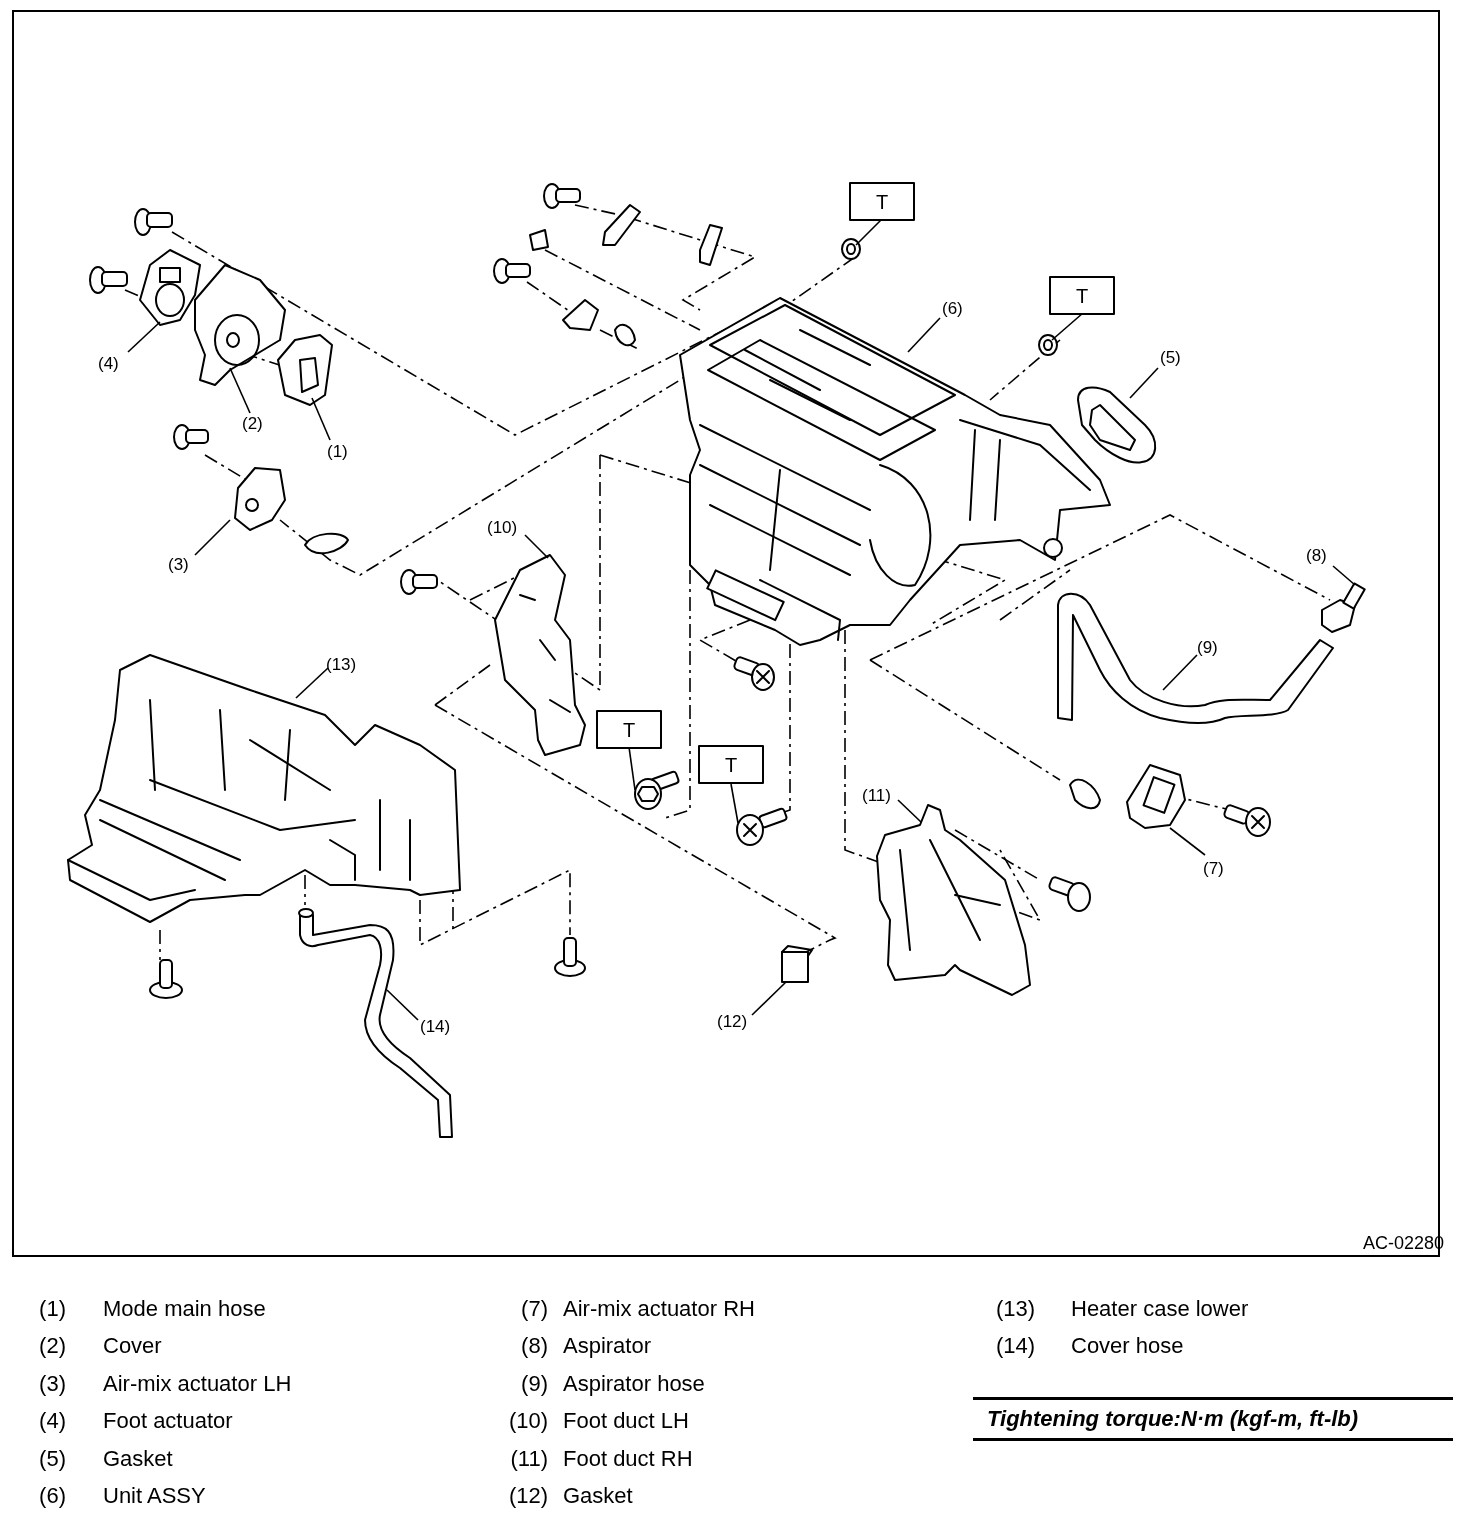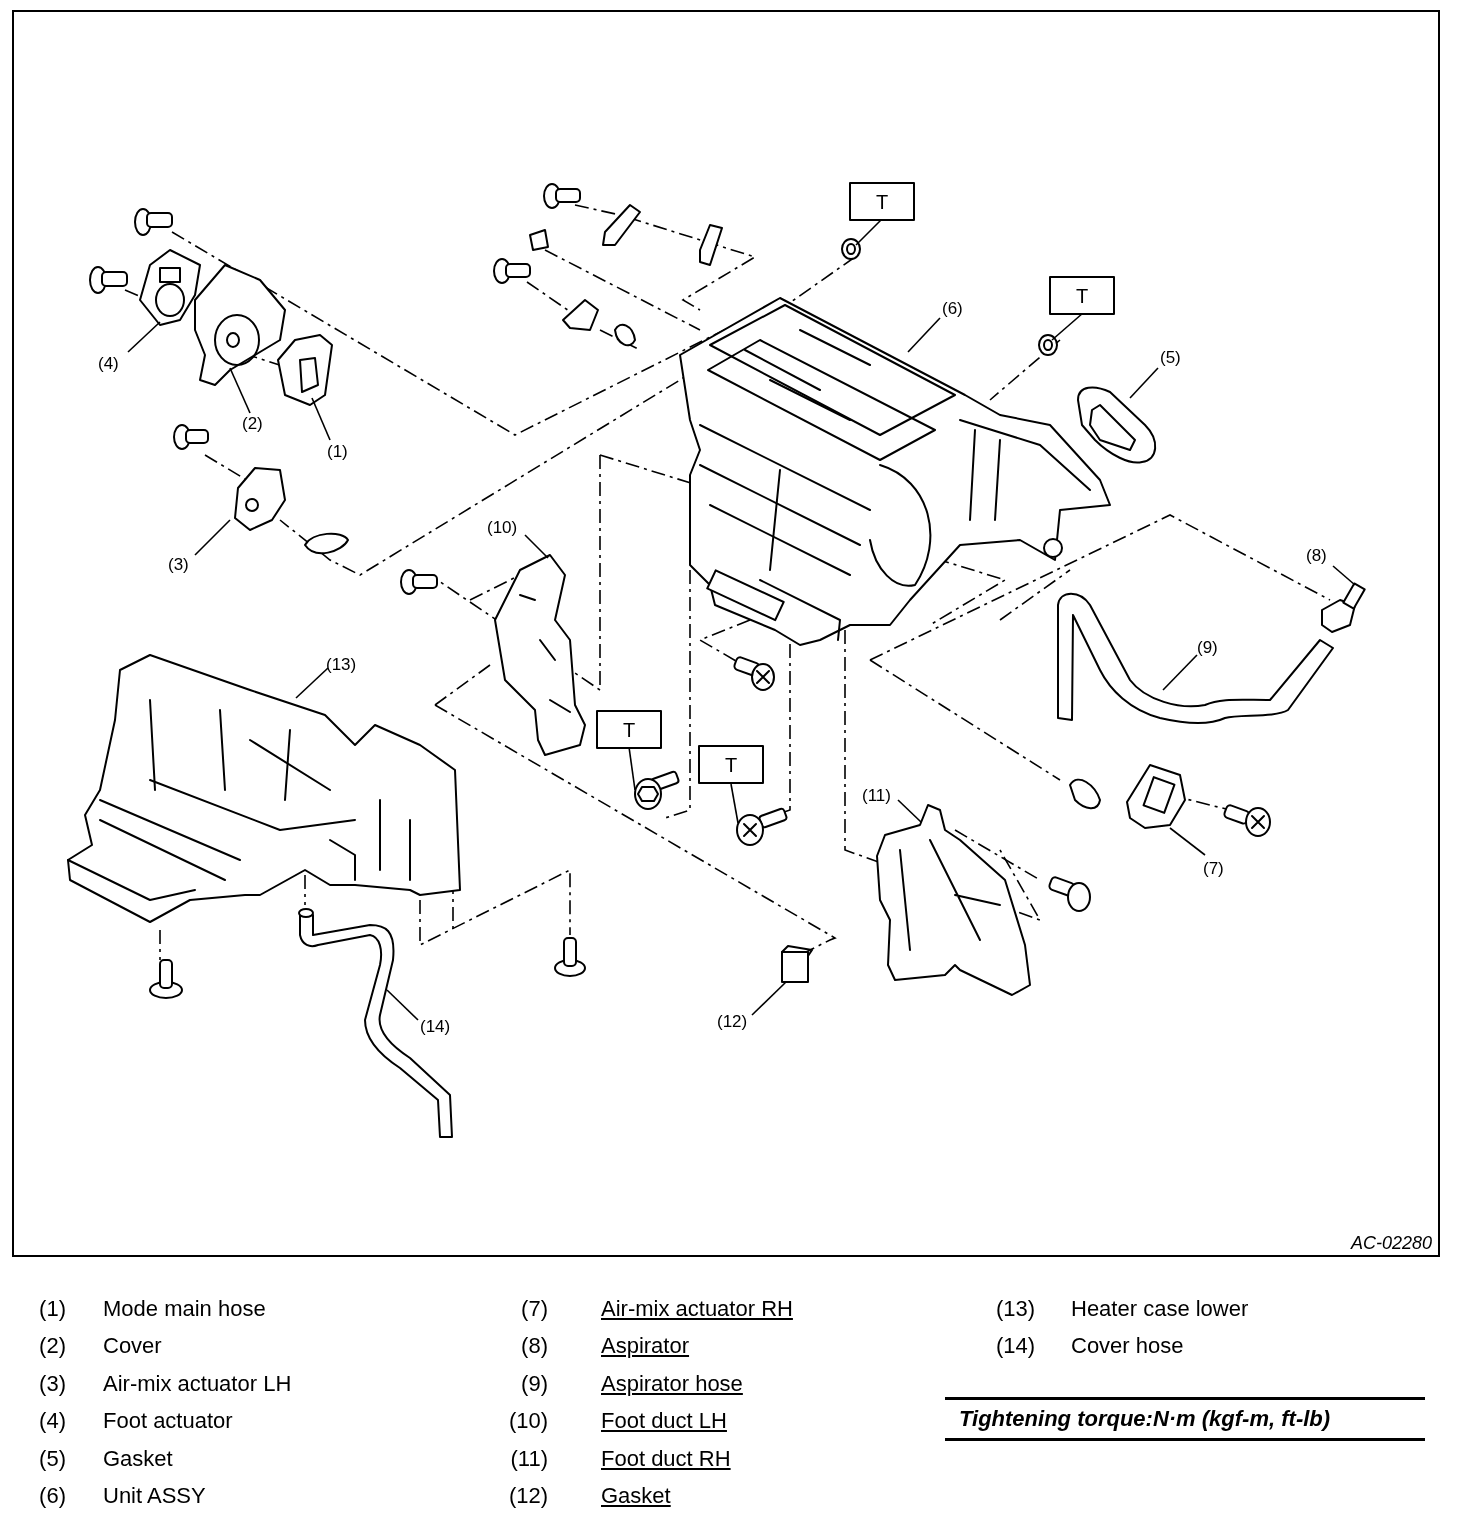--- a/index.html
+++ b/index.html
@@ -5,28 +5,28 @@
   html, body { margin: 0; padding: 0; background: #ffffff; }
   body { width: 1472px; height: 1520px; position: relative; font-family: "Liberation Sans", sans-serif; color: #000; overflow: hidden; }
   #frame { position: absolute; left: 12px; top: 10px; width: 1428px; height: 1247px; border: 2px solid #000; box-sizing: border-box; }
   #diagram { position: absolute; left: 0; top: 0; width: 1472px; height: 1270px; }
   #diagram .part { fill: none; stroke: #000; stroke-width: 2; stroke-linejoin: round; stroke-linecap: round; }
   #diagram .fillw { fill: #fff; stroke: #000; stroke-width: 2; stroke-linejoin: round; }
   #diagram .dash { fill: none; stroke: #000; stroke-width: 1.6; stroke-dasharray: 14 5 3 5; }
   #diagram .leader { fill: none; stroke: #000; stroke-width: 1.6; }
   #diagram text.callout { font-family: "Liberation Sans", sans-serif; font-size: 17px; fill: #000; }
   #diagram text.tlabel { font-family: "Liberation Sans", sans-serif; font-size: 20px; fill: #000; }
-  .figure-id { position: absolute; right: 40px; top: 1233px; font-size: 18px; font-style: italic; }
+  .figure-id { position: absolute; right: 28px; top: 1233px; font-size: 18px; }
   .legend { position: absolute; top: 1290px; }
   .legend-row { display: flex; height: 37.5px; align-items: center; font-size: 22px; }
   .legend-row .num { display: inline-block; text-align: right; }
   .col1 { left: 36px; } .col1 .num { width: 30px; } .col1 .lbl { margin-left: 37px; }
-  .col2 { left: 508px; } .col2 .num { width: 40px; } .col2 .lbl { margin-left: 53px; text-decoration: underline; }
+  .col2 { left: 508px; } .col2 .num { width: 40px; } .col2 .lbl { margin-left: 15px; }
   .col3 { left: 990px; } .col3 .num { width: 45px; } .col3 .lbl { margin-left: 36px; }
-  .torque { position: absolute; left: 945px; top: 1397px; width: 480px; border-top: 3px solid #000; border-bottom: 3px solid #000; font-weight: bold; font-style: italic; font-size: 22px; }
+  .torque { position: absolute; left: 973px; top: 1397px; width: 480px; border-top: 3px solid #000; border-bottom: 3px solid #000; font-weight: bold; font-style: italic; font-size: 22px; }
   .torque .line1 { padding: 6px 0 0 14px; height: 32px; }
   .torque .line2 { padding: 2px 0 8px 47px; }
   .torque .line2 .tkey { display: inline-block; width: 44px; }
 </style>
 </head>
 <body>
 
 <div id="frame"></div>
 
 <svg id="diagram" viewBox="0 0 1472 1270" xmlns="http://www.w3.org/2000/svg">

